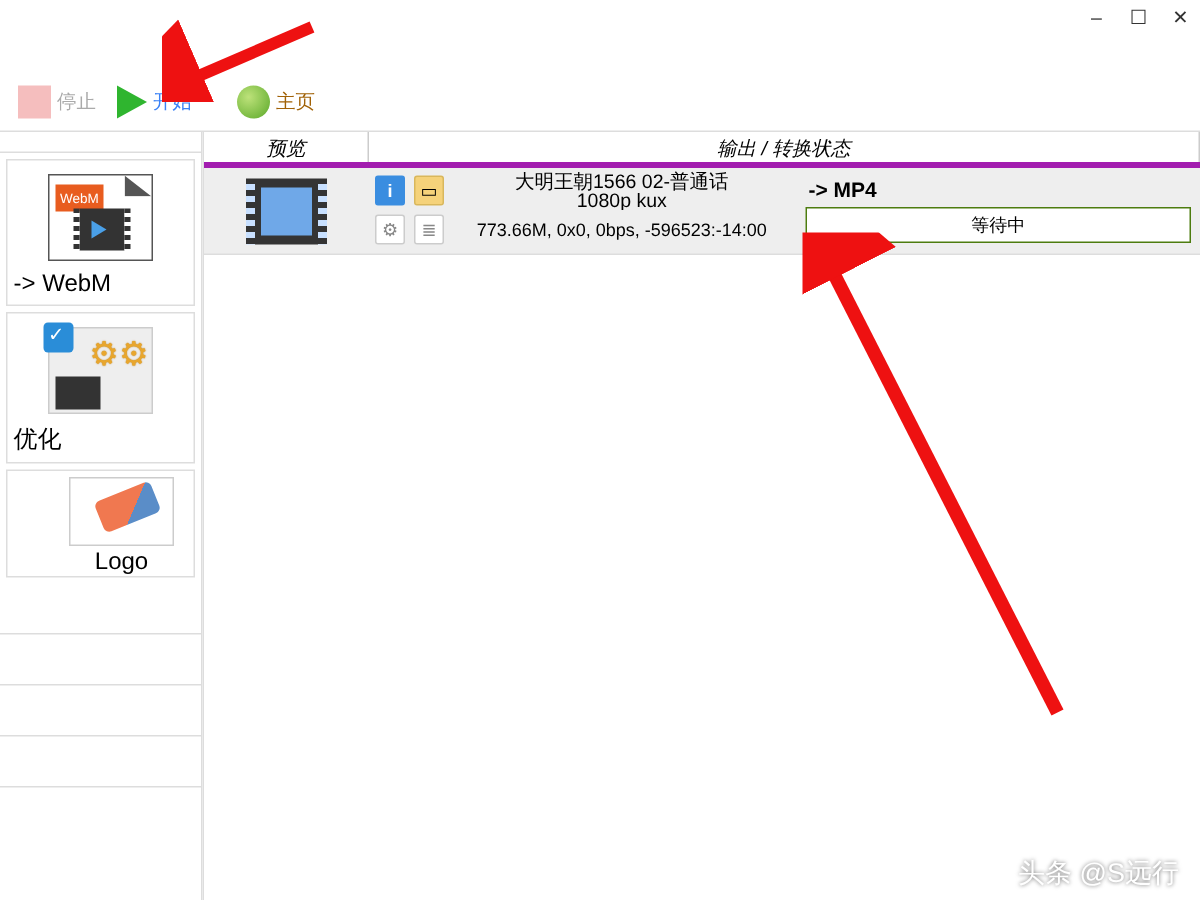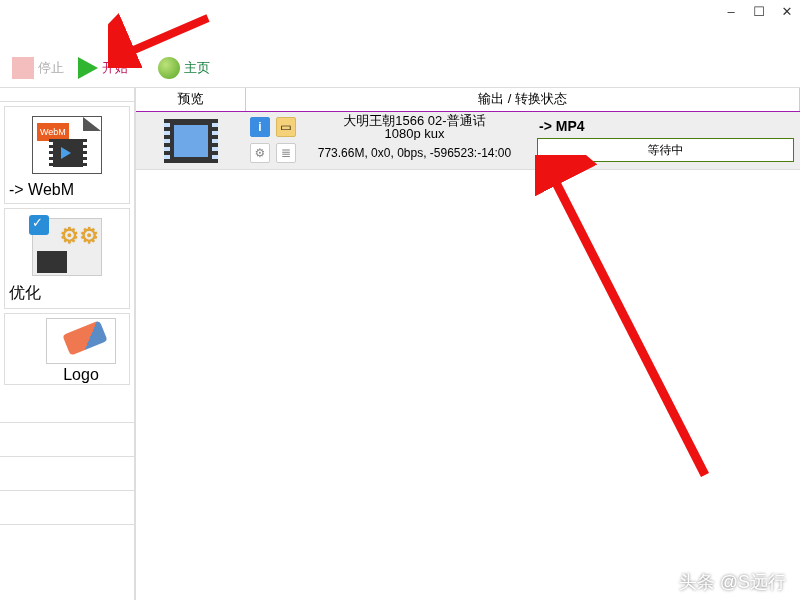--- a/index.html
+++ b/index.html
@@ -8,23 +8,23 @@
   
   .winctl { position: absolute; top: 4px; right: 6px; display: flex; gap: 14px; font-size: 13px; color: #333; }
   .winctl span { cursor: pointer; width: 14px; text-align: center; }
 
   
   .toolbar { position: absolute; top: 48px; left: 0; right: 0; height: 40px; border-bottom: 1px solid #ddd; display: flex; align-items: center; padding-left: 6px; gap: 2px; font-size: 13px; }
   .tbtn { display: flex; align-items: center; gap: 4px; padding: 2px 6px; }
   .stop-icon { width: 22px; height: 22px; background: #f5bebe; display: inline-block; }
   .stop-label { color: #aaa; text-align: center; }
   .play-icon { width: 0; height: 0; border-left: 20px solid #2fb52f; border-top: 11px solid transparent; border-bottom: 11px solid transparent; display: inline-block; }
-  .start-label { color: #be185d; }
+  .start-label { color: #3b82f6; }
   .home-icon { width: 22px; height: 22px; border-radius: 50%; background: radial-gradient(circle at 35% 35%, #bde27a, #5aa828); display: inline-block; position: relative; }
-  .home-label { color: #15803d; }
+  .home-label { color: #a16207; }
 
   
   .sidebar { position: absolute; top: 88px; left: 0; width: 135px; bottom: 0; border-right: 1px solid #ddd; background: #fff; }
   .blank-top { height: 14px; border-bottom: 1px solid #ddd; }
   .option { border: 1px solid #ddd; margin: 4px; padding: 4px; background: #fff; }
   .option .thumb { width: 100%; height: 68px; display: flex; align-items: center; justify-content: center; position: relative; }
   .option .lbl { font-size: 16px; padding-top: 2px; }
   .webm-thumb { width: 70px; height: 58px; background: #fff; border: 1px solid #555; position: relative; }
   .webm-thumb::before { content:""; position:absolute; top:0; right:0; width:18px; height:14px; background:#555; clip-path: polygon(0 0, 100% 100%, 0 100%); }
   .webm-tag { position:absolute; top:6px; left:4px; font-size:9px; background:#e85c1f; color:#fff; padding:4px 3px; }
@@ -40,21 +40,21 @@
   .opt-scr{position:absolute;bottom:2px;left:4px;width:30px;height:22px;background:#333;}
 
   .logo-thumb { width:70px;height:46px;background:#fff;border:1px solid #ccc;position:relative;}
   .eraser{position:absolute;top:8px;left:18px;width:40px;height:22px;background:linear-gradient(135deg,#f07850 60%,#5a8dc8 60%);border-radius:4px;transform:rotate(-22deg);}
 
   .sidebar-rows { margin-top: 4px; }
   .sidebar-row { height: 34px; border-bottom: 1px solid #ddd; }
 
   
   .main { position: absolute; top: 88px; left: 135px; right: 0; bottom: 0; background:#fff; border-left:1px solid #ddd;}
-  .mainhdr { display:flex; height:24px; background:#fff; border-bottom:1px solid #a21caf; font-size:13px; }
+  .mainhdr { display:flex; height:24px; background:#fff; border-bottom:4px solid #a21caf; font-size:13px;font-style:italic; }
   .mainhdr div { border-right:1px solid #ccc; text-align:center; line-height:22px; font-weight:500;}
   .col-prev{width:110px;} .col-src{width:285px;} .col-out{flex:1;}
 
   .row { display:flex; height:58px; background:#eeeeee; border-bottom:1px solid #ddd; font-size:12px;}
   .cell-prev{width:110px;display:flex;align-items:center;justify-content:center;}
   .film{width:42px;height:44px;background:#343434;position:relative;}
   .film::before,.film::after{content:"";position:absolute;top:0;bottom:0;width:6px;background:repeating-linear-gradient(#343434 0 4px,#c8e0ff 4px 8px);}
   .film::before{left:-6px;} .film::after{right:-6px;}
   .film-inner{position:absolute;top:6px;left:4px;right:4px;bottom:6px;background:#6fa8e8;}
 

